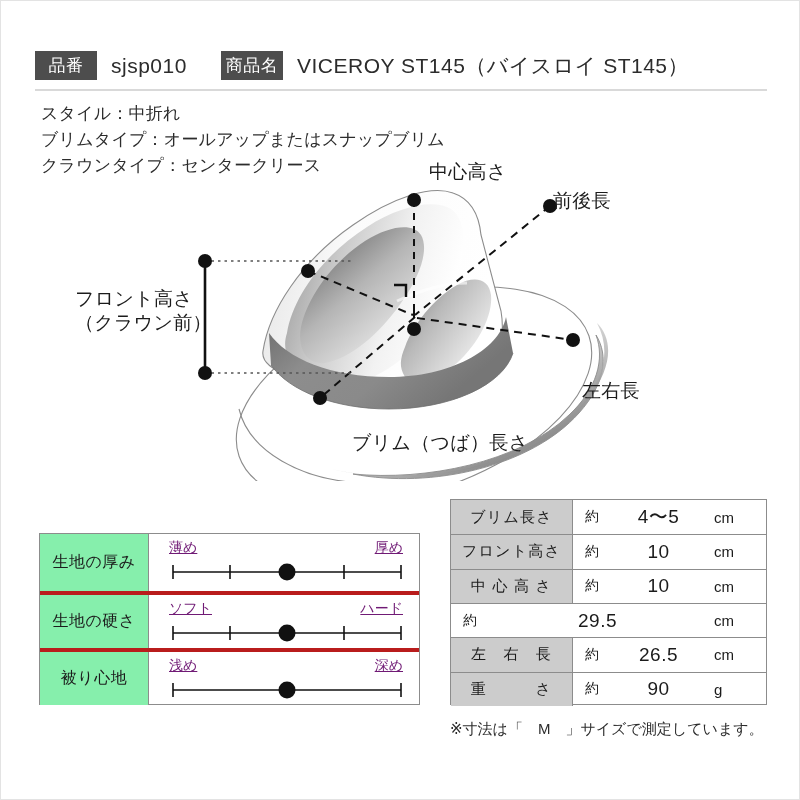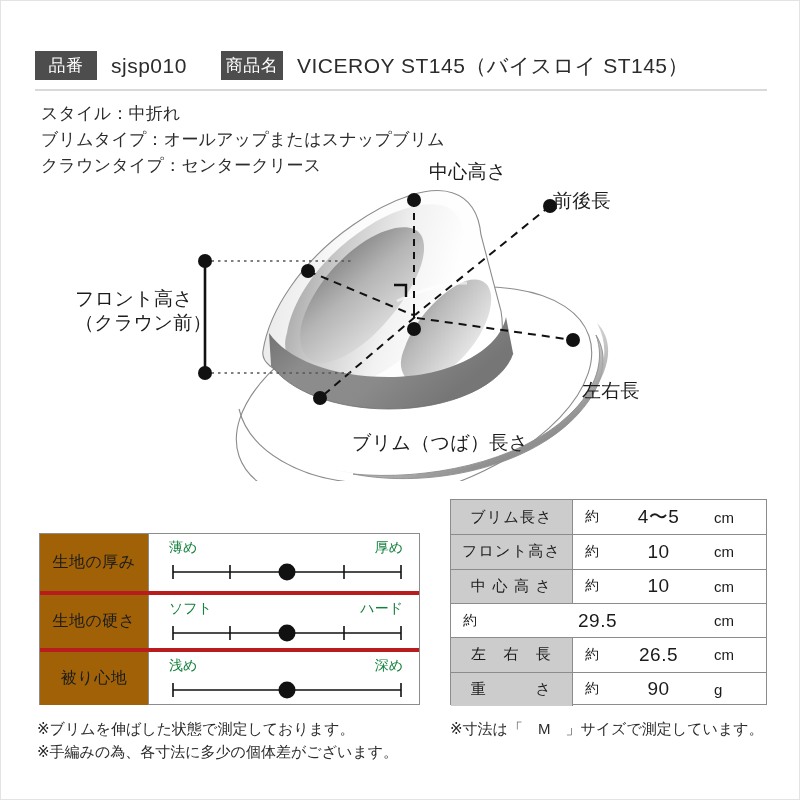--- a/index.html
+++ b/index.html
@@ -114,41 +114,42 @@
     box-sizing: border-box;
   }
   .srow + .srow { border-top: 4px solid #b91c1c; }
   #srow0 { top: 0; }
   #srow1 { top: 57px; }
   #srow2 { top: 114px; }
   .srow-label {
     position: absolute;
     left: 0; top: 0;
     width: 109px; height: 100%;
-    background: #a16207;
+    background: #86efac;
     border-right: 1px solid #8c8c8c;
     box-sizing: border-box;
     font-size: 16px;
     color: #1b1b1b;
     display: flex;
     align-items: center;
     justify-content: center;
     letter-spacing: 0.5px;
     white-space: nowrap;
   }
   .srow-body {
     position: absolute;
     left: 109px; top: 0; right: 0; bottom: 0;
   }
   .s-end {
     position: absolute;
     top: 5px;
     font-size: 14px;
-    color: #15803d;
-    white-space: nowrap;
+    color: #701a75;
+    white-space: nowrap;
+    text-decoration: underline;
   }
   .s-left  { left: 20px; }
   .s-right { right: 16px; }
 
   #meas-table {
     position: absolute;
     left: 449px; top: 498px;
     width: 317px; height: 206px;
     border: 1px solid #8c8c8c;
     box-sizing: border-box;
@@ -451,19 +452,15 @@
       <div class="m-unit">cm</div>
     </div>
     <div class="mrow">
       <div class="m-name">重　　　さ</div>
       <div class="m-approx">約</div>
       <div class="m-value">90</div>
       <div class="m-unit">g</div>
     </div>
   </div>
 
-  <div id="notes-left">
-    <div>※ブリムを伸ばした状態で測定しております。</div>
-    <div>※手編みの為、各寸法に多少の個体差がございます。</div>
-  </div>
   <div id="notes-right">※寸法は「　M　」サイズで測定しています。</div>
 
 </div>
 
 </body></html>

